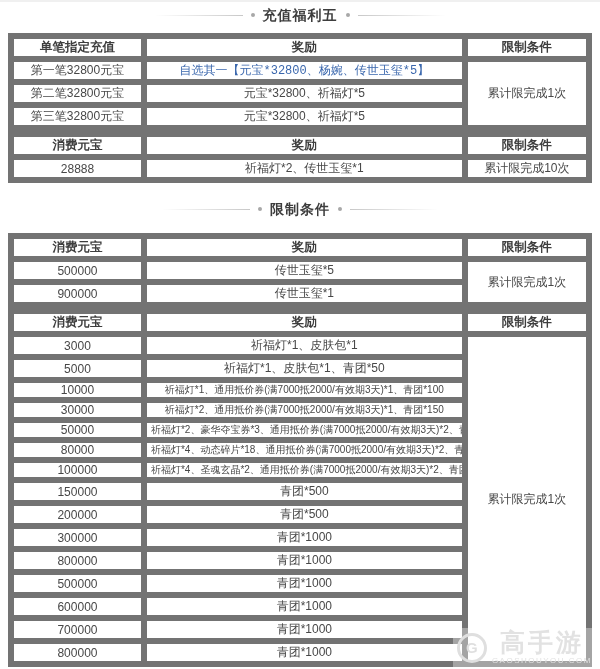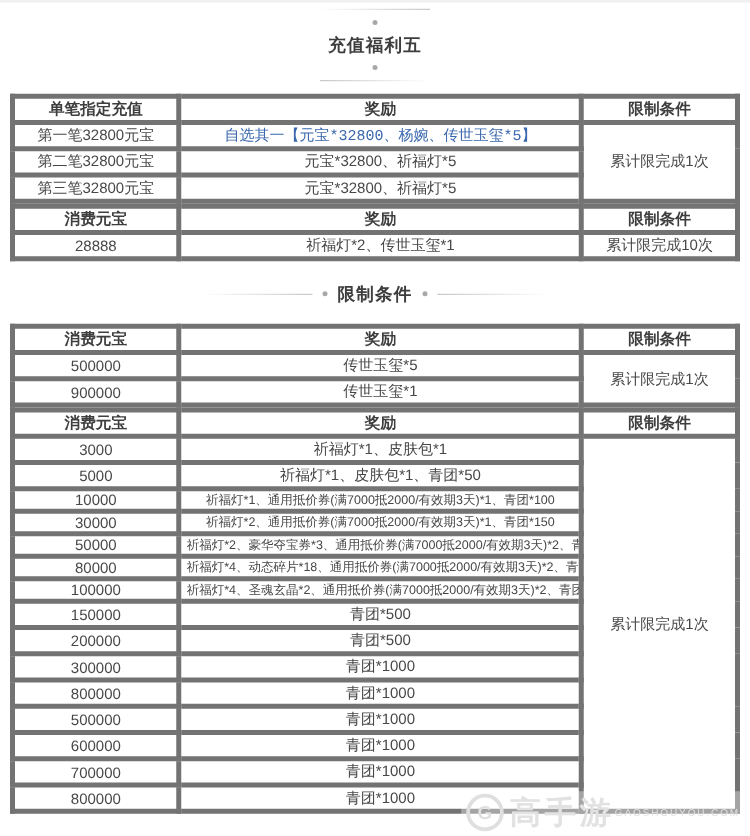--- a/index.html
+++ b/index.html
@@ -10,60 +10,60 @@
     color: #474747; position: relative;
     border-top: 2px solid #f0f0f0;
   }
   .page { width: 600px; position: relative; min-height: 667px; overflow: hidden; }
 
   
   .sec-title {
     display: flex; align-items: center; justify-content: center;
     margin: 18px 0 16px; gap: 8px;
   }
-  .section:first-child .sec-title { margin: 5px 0 10px; flex-direction: column; }
+  .section:first-child .sec-title { margin: 5px 0 10px; }
   .dline { height: 1px; width: 88px; }
   .dline.left  { background: linear-gradient(to left,  #c8c8c8, rgba(200,200,200,0)); }
   .dline.right { background: linear-gradient(to right, #c8c8c8, rgba(200,200,200,0)); }
   .dot { width: 4px; height: 4px; border-radius: 50%; background: #a8a8a8; flex: none; }
   .title-text {
     font-size: 14px; font-weight: bold; color: #3d3d3d; letter-spacing: 1px;
     line-height: 16px; white-space: nowrap;
   }
 
   
   table.benefit-table {
     width: 584px; margin: 0 8px; border-collapse: collapse; table-layout: fixed;
     font-size: 12px; color: #474747;
     border: 1px solid #b5b5b5;
   }
   .benefit-table col.c1 { width: 23%; }
   .benefit-table col.c2 { width: 55.5%; }
   .benefit-table col.c3 { width: 21.5%; }
   .benefit-table th, .benefit-table td {
-    border: 4px solid #737373; text-align: center; vertical-align: middle;
+    border: 6px solid #737373; text-align: center; vertical-align: middle;
     height: 18px; padding: 0 4px; white-space: nowrap; overflow: hidden;
   }
   .benefit-table th { font-weight: bold; color: #3e3e3e; font-size: 12.5px; }
   td.reward-cell.small { font-size: 10px; }
   td.reward-cell.highlight { color: #3a67ad; font-family: Liberation Mono, monospace; }
 
   
   .watermark {
     position: absolute; right: 4px; bottom: 2px;
     display: flex; align-items: center; gap: 5px;
     color: #dfdfdf; pointer-events: none; user-select: none;
     background: rgba(255,255,255,0.35); padding: 2px 4px;
   }
   .wm-circle {
     width: 30px; height: 30px; border: 3px solid #dfdfdf; border-radius: 50%;
     display: flex; align-items: center; justify-content: center;
     font-weight: bold; font-size: 15px; color: #dfdfdf; flex: none;
   }
-  .wm-col { display: flex; flex-direction: row; align-items: center; line-height: 1; }
+  .wm-col { display: flex; flex-direction: column; align-items: center; line-height: 1; }
   .wm-brand { font-size: 25px; font-weight: bold; letter-spacing: 3px; color: #e2e2e2; }
   .wm-sub { font-size: 8px; letter-spacing: 1.5px; color: #e2e2e2; margin-top: 2px; }
 </style>
 </head>
 <body>
 
 <div class="page">
   <div id="sections">
       <div class="section">
         <div class="sec-title">

